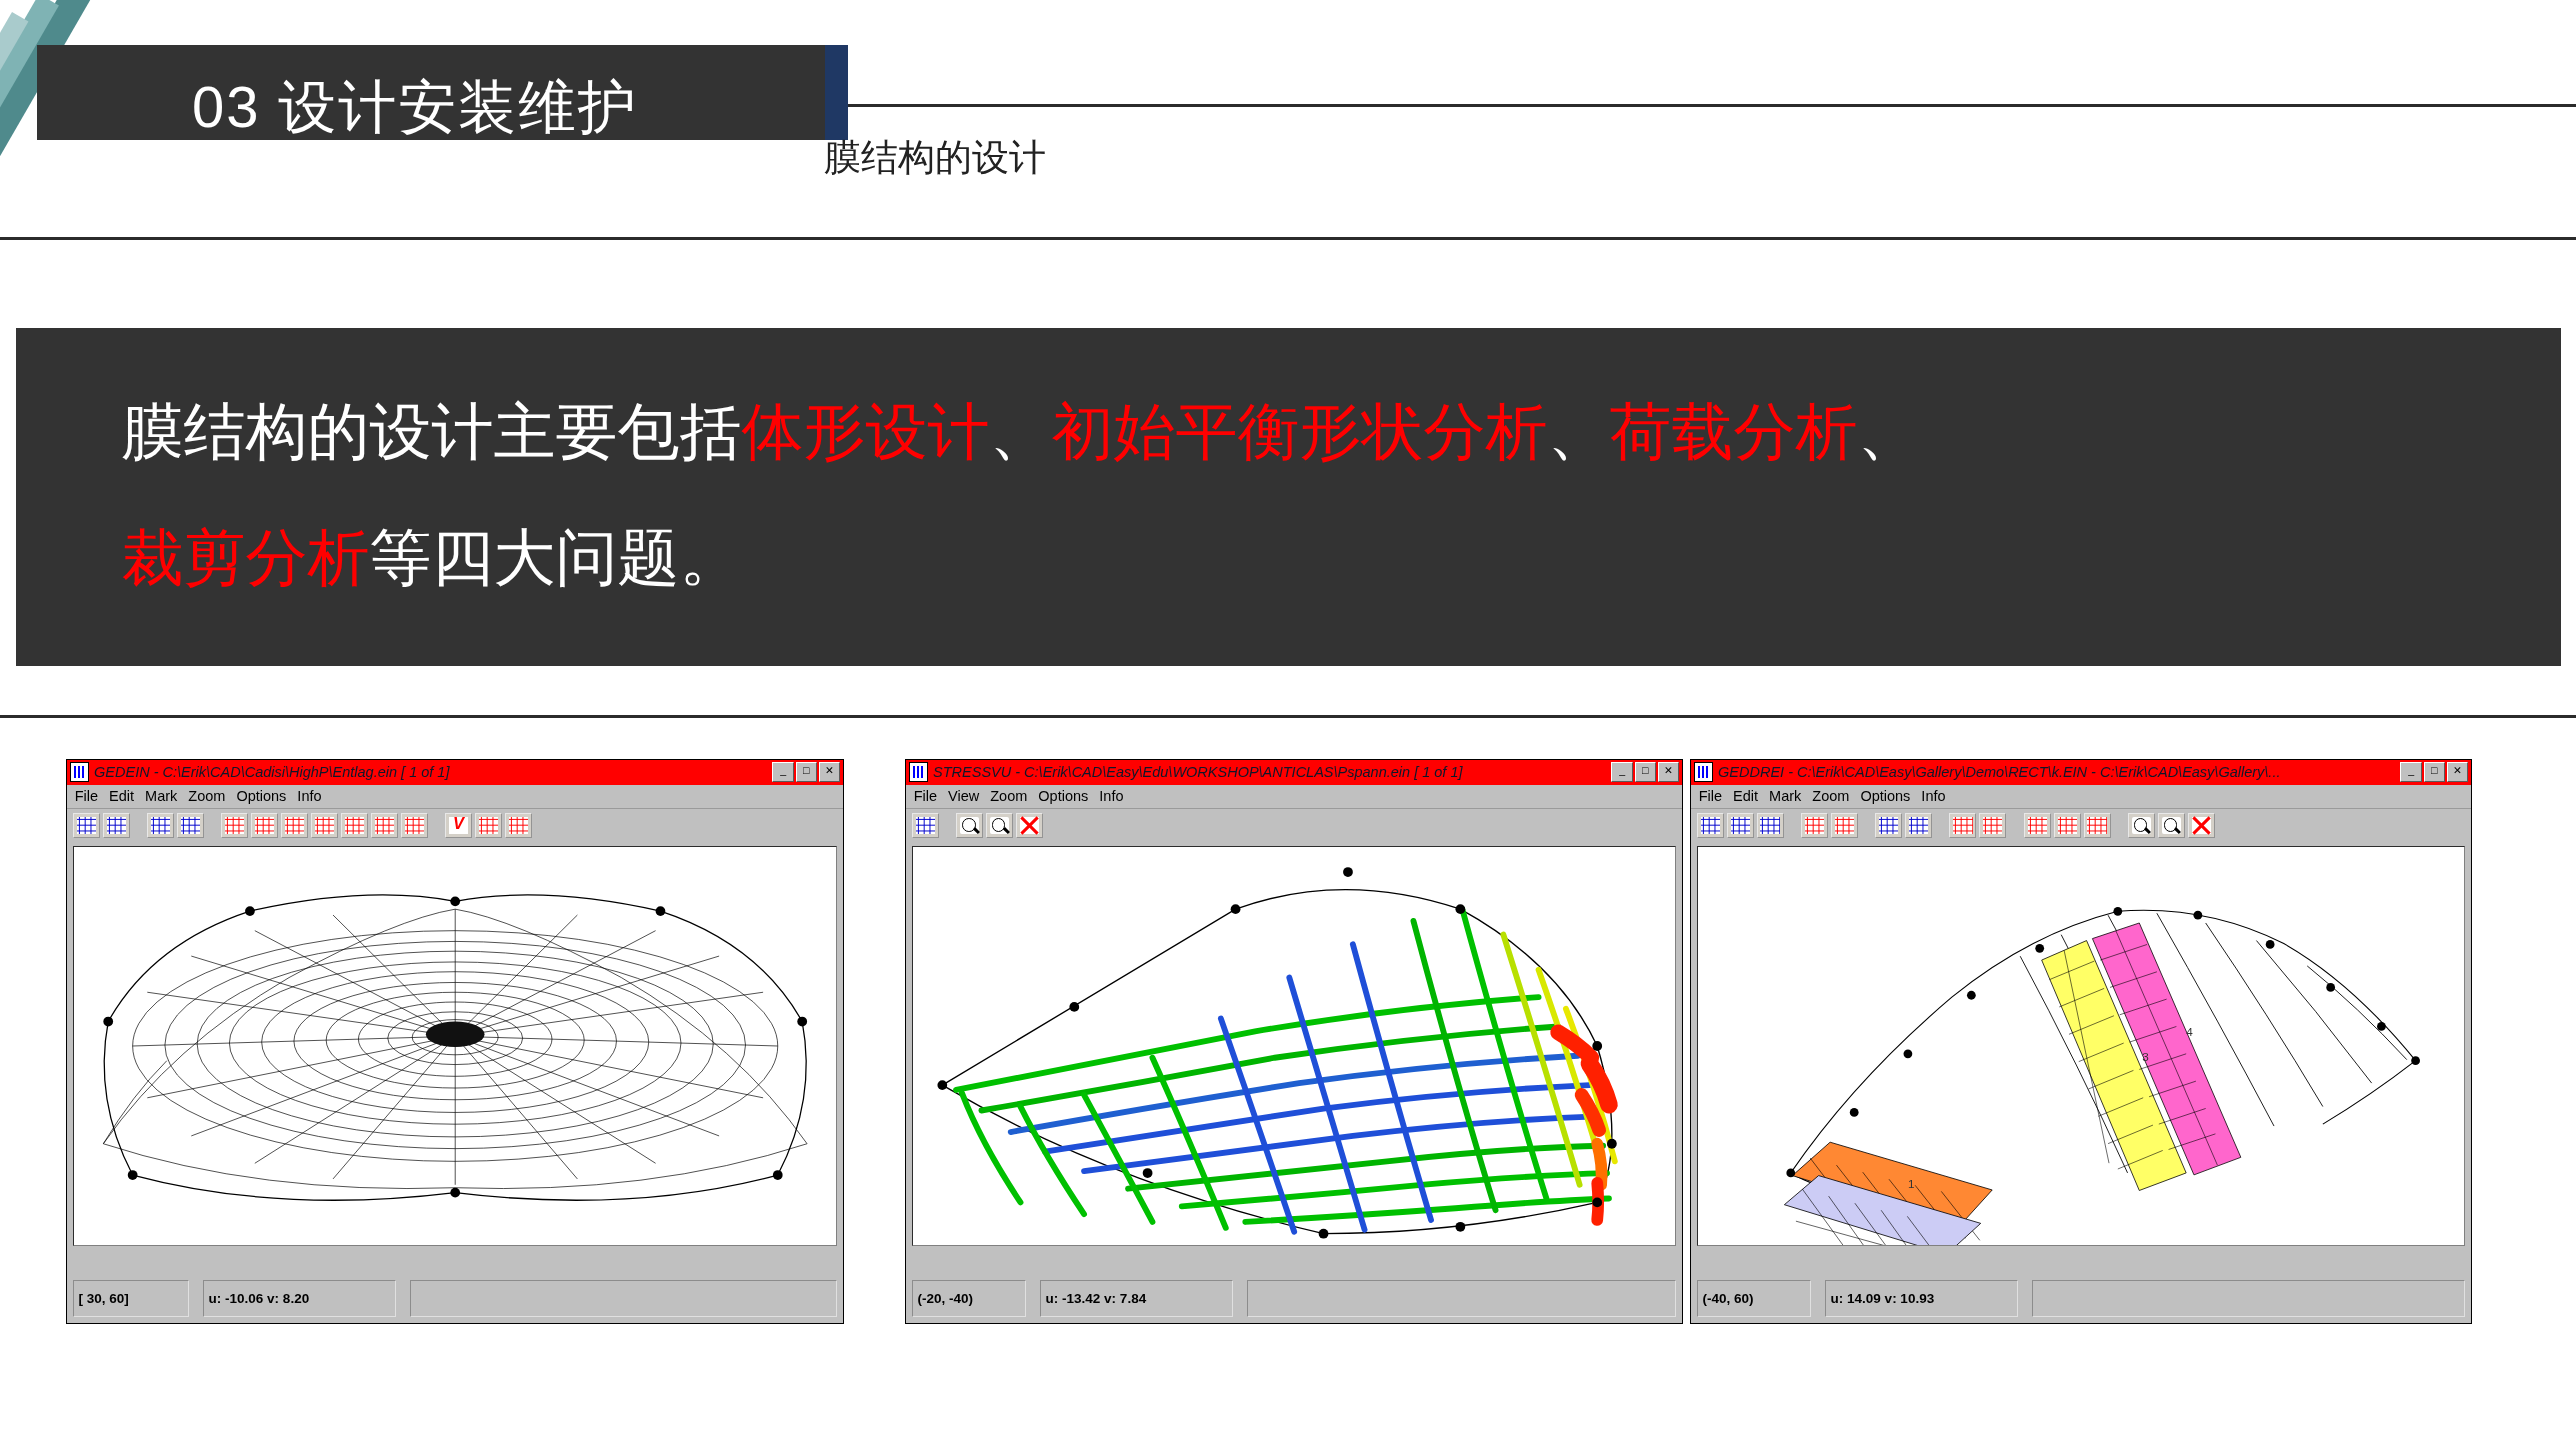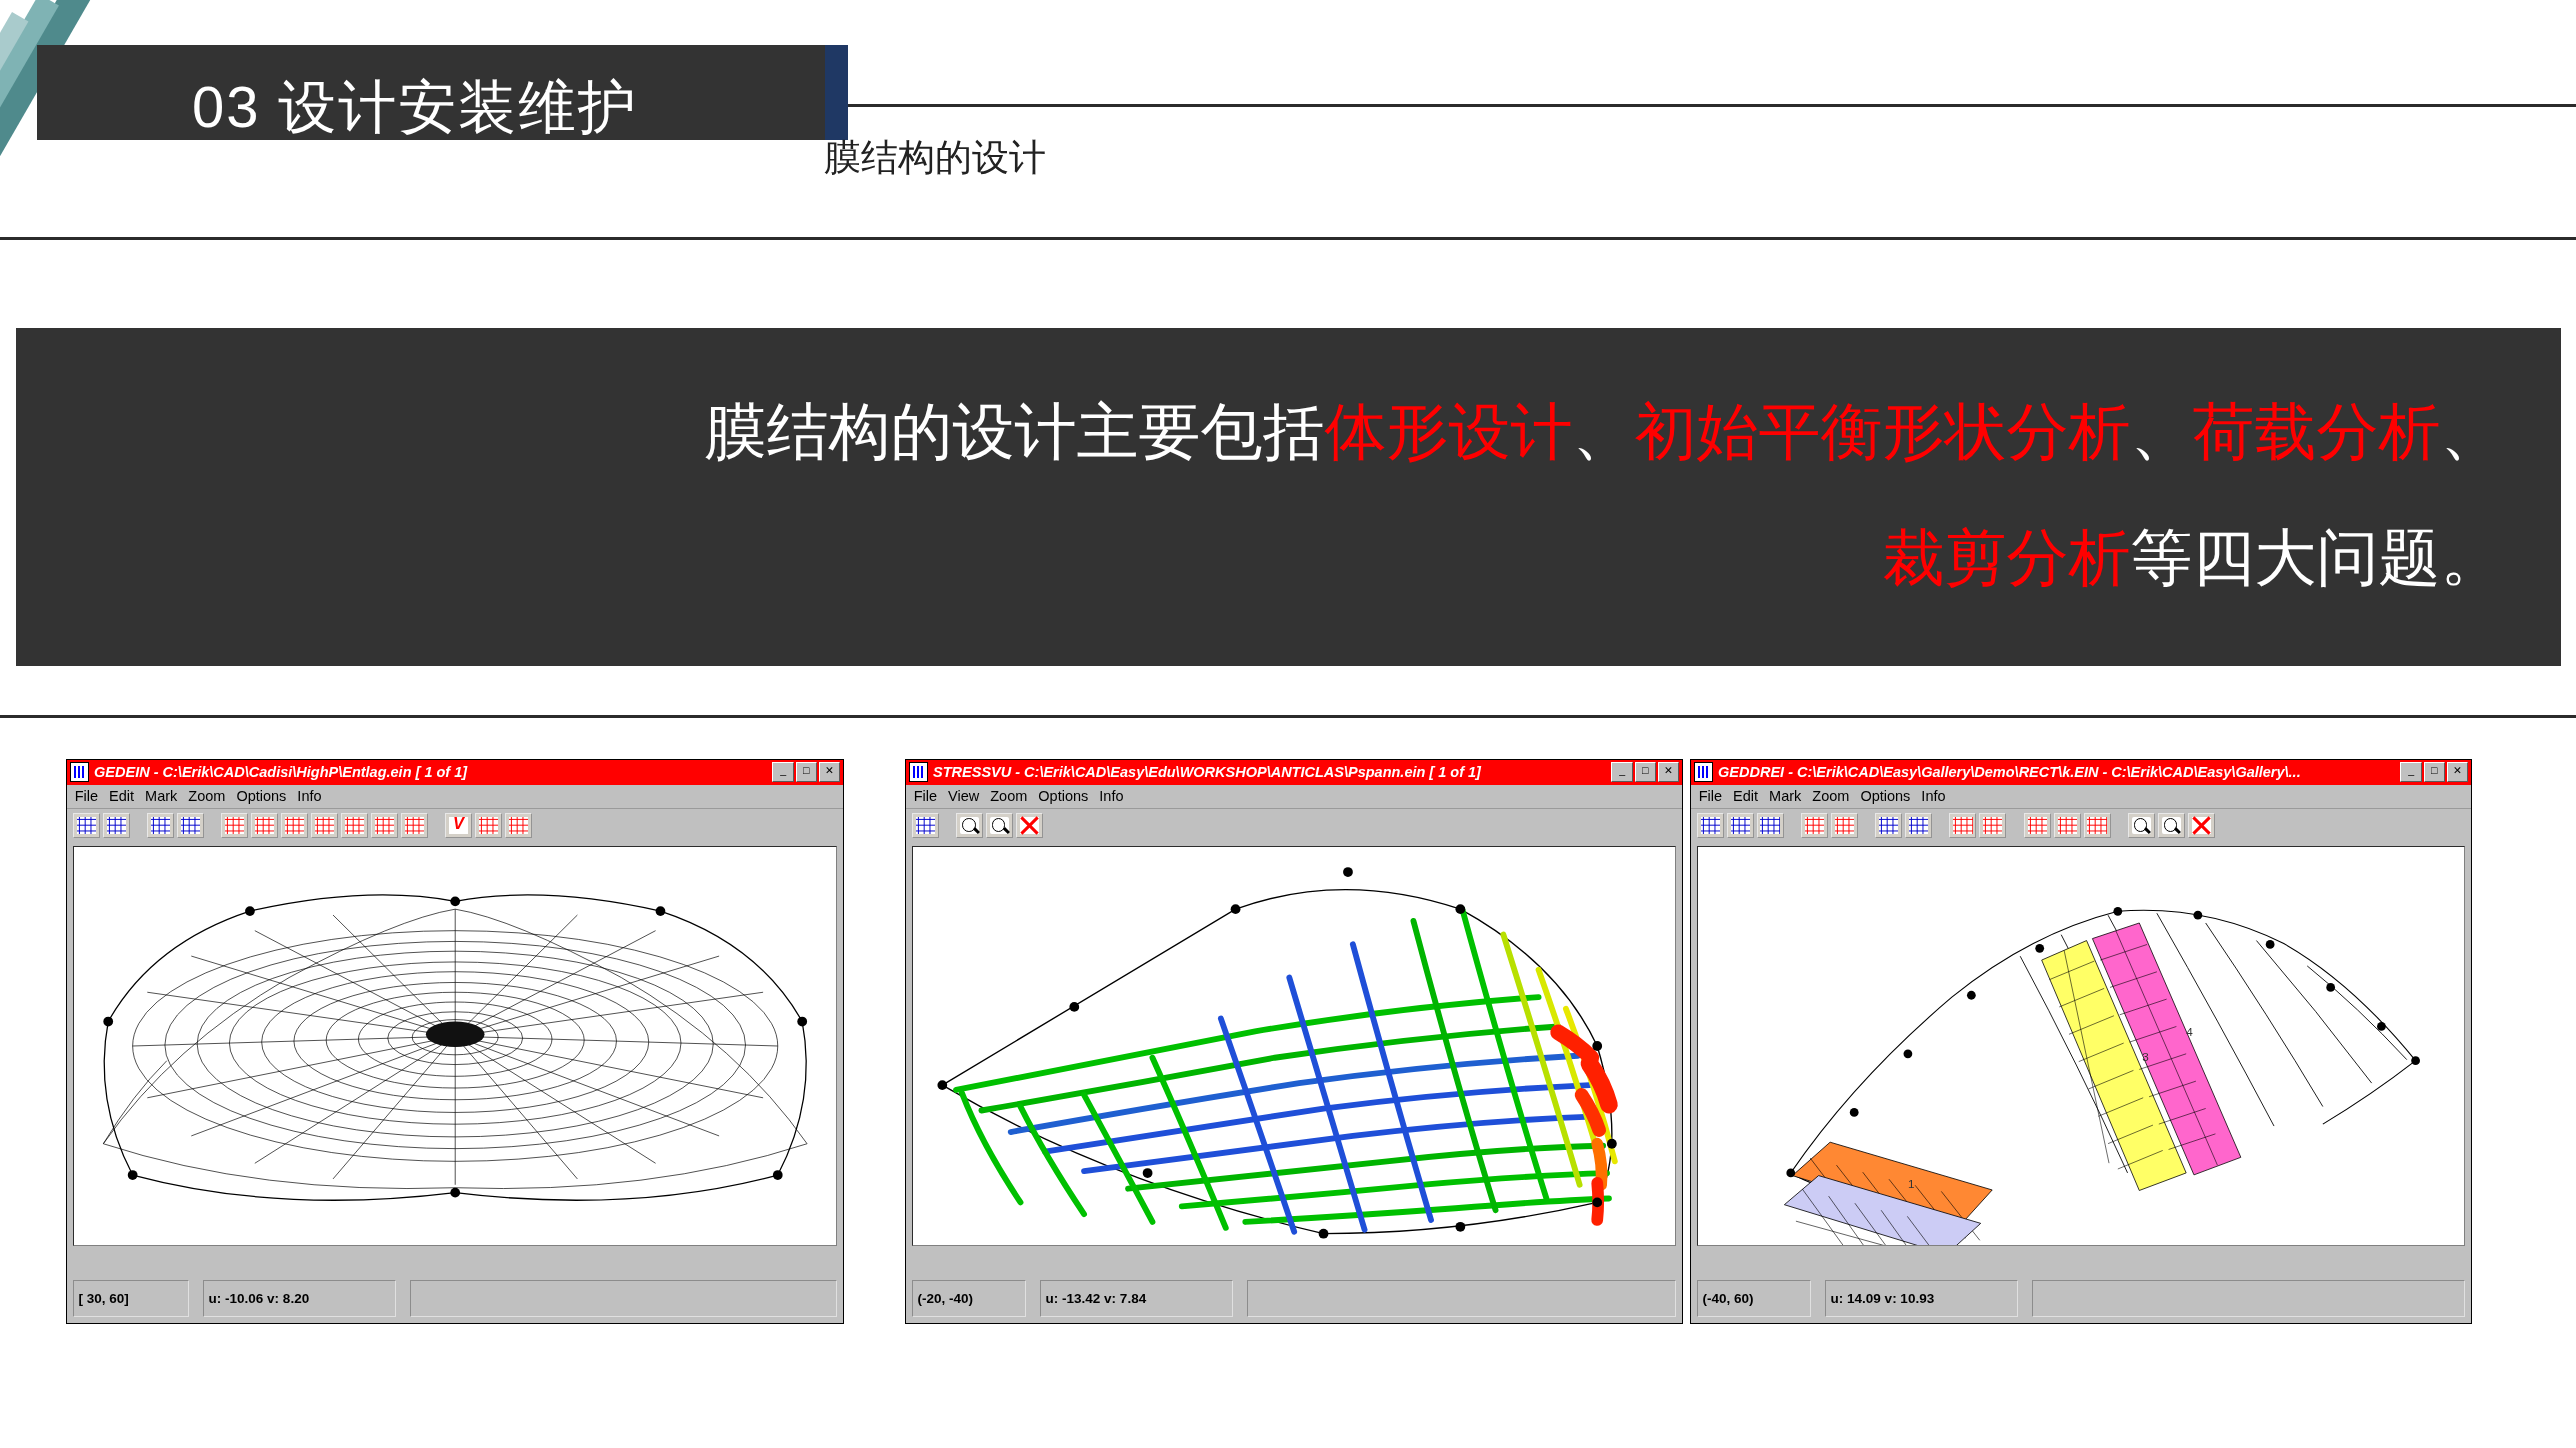--- a/index.html
+++ b/index.html
@@ -89,21 +89,20 @@
   
   .band {
     position: absolute;
     left: 15.5px;
     top: 328px;
     width: 2545px;
     height: 338px;
     background: #333333;
     box-sizing: border-box;
     padding: 41px 58px 0 106px;
-    text-align: right;
   }
   .band p {
     margin: 0;
     color: #ffffff;
     font-size: 62px;
     line-height: 126px;
     white-space: nowrap;
   }
   .hl { color: #ff0000; }
 
@@ -151,23 +150,23 @@
     position: relative;
     flex: 0 0 auto;
   }
   .tb-icon::after {
     content: "";
     position: absolute;
     left: 2.9px; top: 2.9px; right: 2.9px; bottom: 2.9px;
     background: repeating-linear-gradient(90deg,#0000ff 0 1.9px,#ffffff 1.9px 3.9px);
   }
   .tb-text {
-    color: #ffffff;
+    color: #0f172a;
     font-size: 14.5px;
-    font-weight: bold;
+    font-weight: normal;
     font-style: italic;
     white-space: nowrap;
     overflow: hidden;
     flex: 1 1 auto;
   }
   .tb-btns { display: flex; gap: 1.9px; flex: 0 0 auto; }
   .tb-btn {
     width: 19.3px; height: 17.4px;
     background: #c0c0c0;
     border: 1px solid #ffffff;

